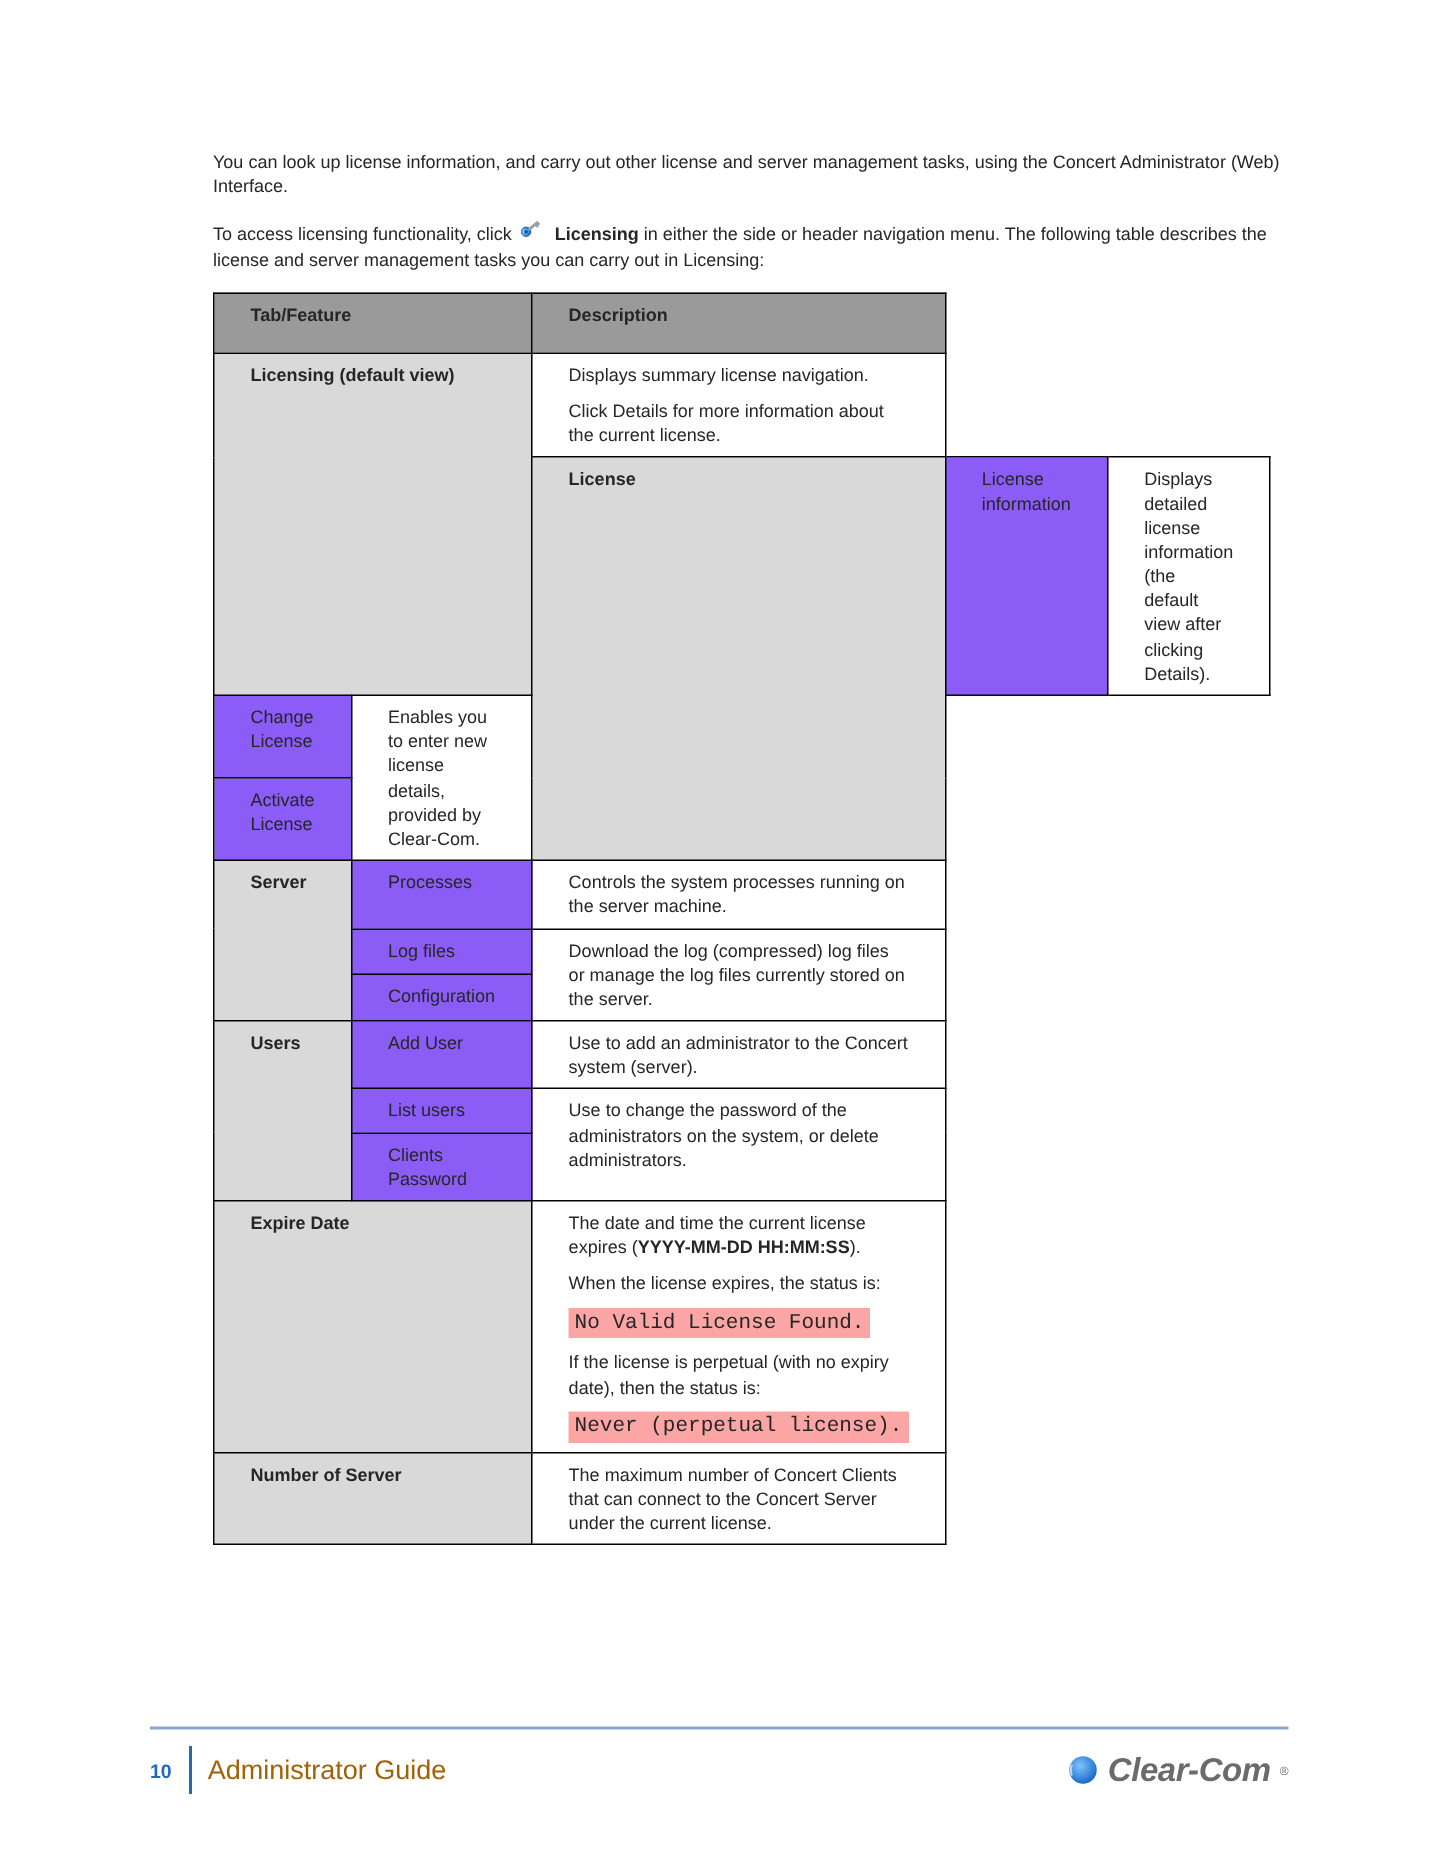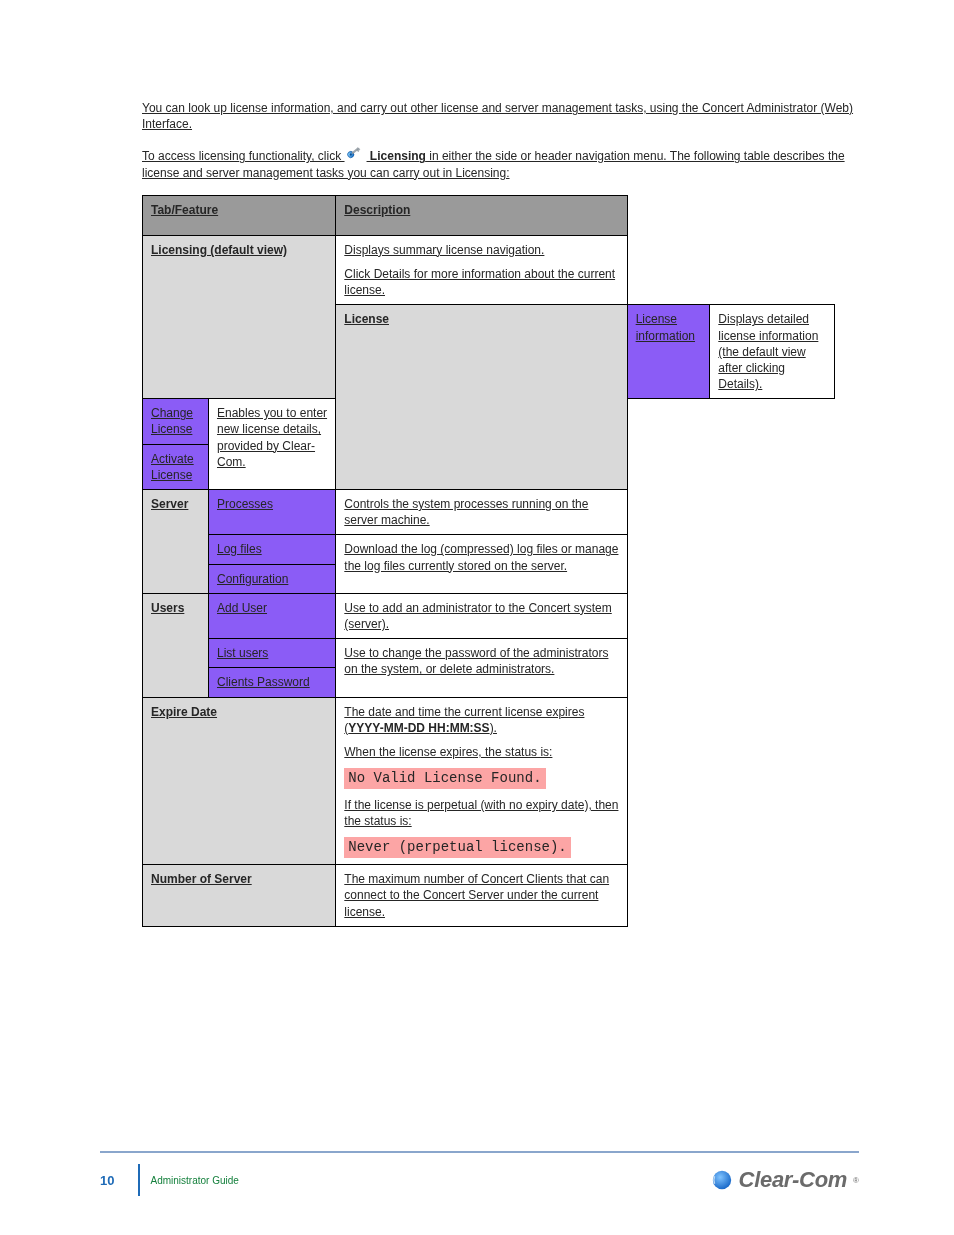--- a/index.html
+++ b/index.html
@@ -9,39 +9,38 @@
     color: #262626;
     background: #fff;
     width: 954px;
     height: 1235px;
     position: relative;
   }
   .page {
     padding: 100px 95px 60px 142px;
     position: relative;
     height: 100%;
-    text-decoration: underline;
   }
   .intro-block p { margin-bottom: 14px; line-height: 1.35; }
   .key-icon {
     display: inline-block;
     vertical-align: -4px;
     width: 18px; height: 18px;
     position: relative;
     margin: 0 2px;
   }
   .key-icon svg { width: 18px; height: 18px; }
   table.lookup {
     border-collapse: collapse;
     width: 693px;
     margin-top: 14px;
   }
   table.lookup td, table.lookup th {
     border: 1px solid #000;
-    padding: 6px 8px;
+    padding: 6px 24px;
     vertical-align: top;
     font-size: 12px;
     line-height: 1.35;
   }
   table.lookup th {
     background: #9a9a9a;
     font-weight: bold;
     text-align: left;
     height: 40px;
   }
@@ -66,30 +65,30 @@
     border-top: 2px solid #8aa6cc;
     padding-top: 8px;
     display: flex;
     align-items: center;
     height: 48px;
   }
   .footer .pnum {
     color: #1f6bb7;
     font-weight: bold;
     font-size: 13px;
-    padding-right: 24px;
+    padding-right: 12px;
   }
   .footer .divider {
     width: 2px; height: 32px;
     background: #1f6bb7;
     margin-right: 10px;
   }
   .footer .title {
-    color: #15803d;
-    font-size: 10px;
+    color: #a16207;
+    font-size: 18px;
   }
   .footer .logo {
     margin-left: auto;
     display: flex;
     align-items: center;
     gap: 6px;
   }
   .footer .logo-mark {
     width: 22px; height: 22px;
   }

